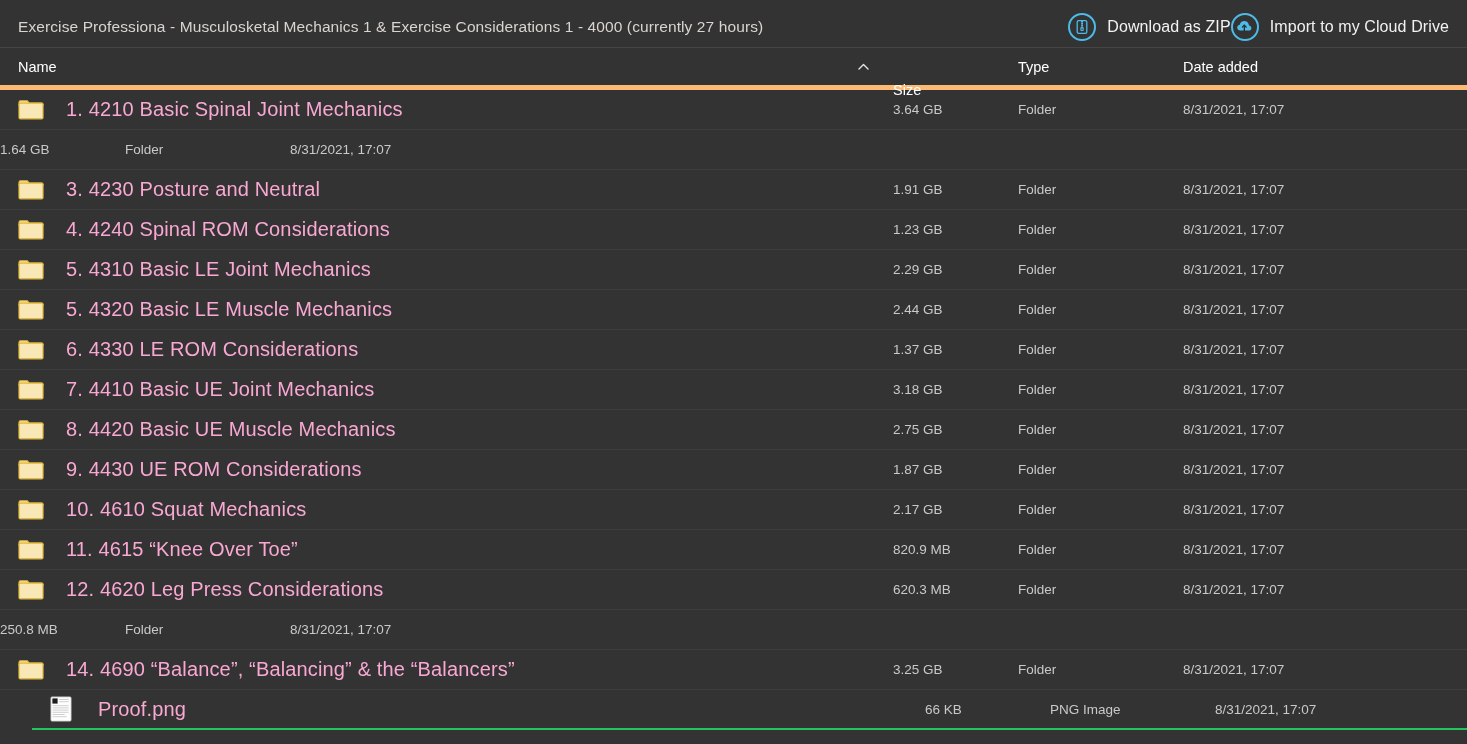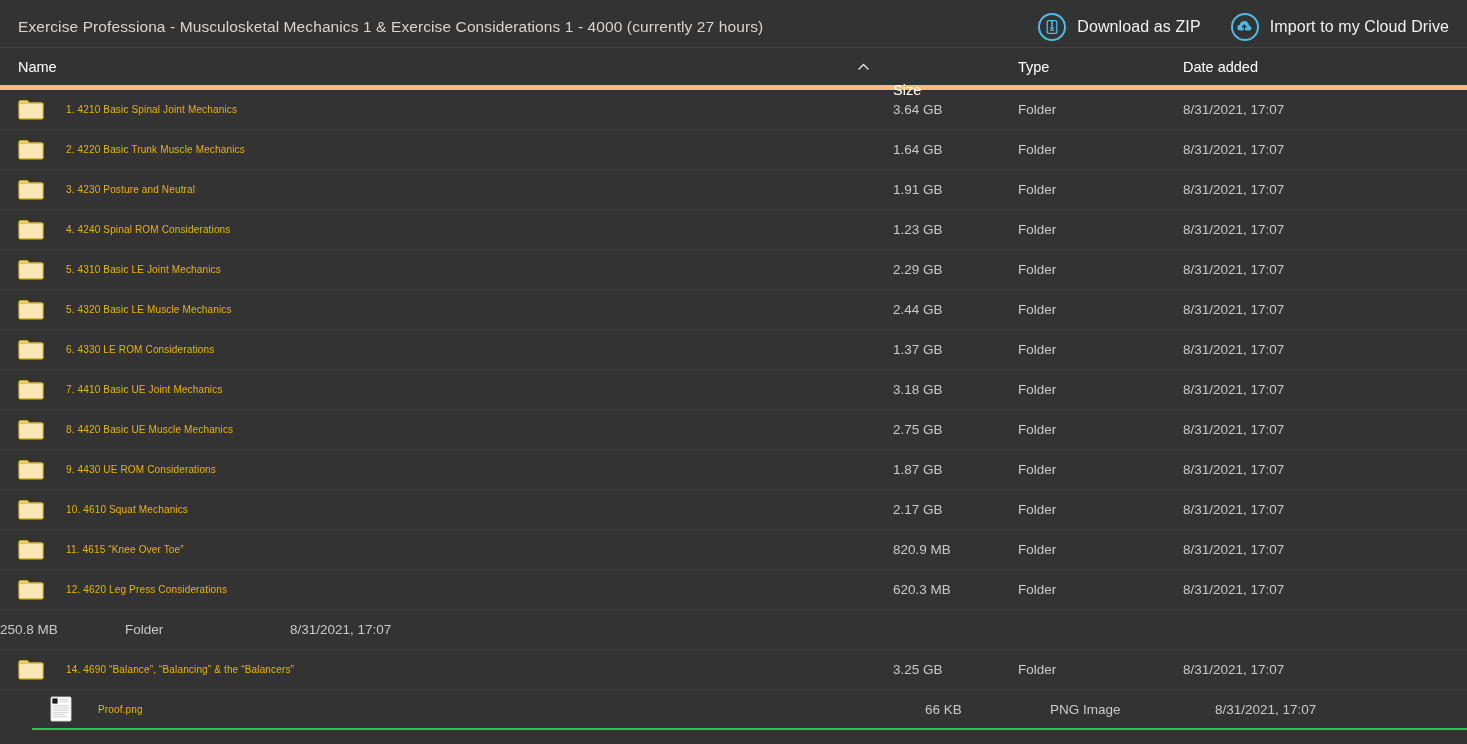--- a/index.html
+++ b/index.html
@@ -34,21 +34,20 @@
     letter-spacing: .1px;
     white-space: nowrap;
     overflow: hidden;
     text-overflow: ellipsis;
     flex: 1 1 auto;
   }
   .topbar-actions {
     display: flex;
     align-items: center;
     flex: 0 0 auto;
-    gap: 30px;
     padding-right: 2px;
   }
   .action {
     display: flex;
     align-items: center;
     gap: 11px;
     cursor: pointer;
     white-space: nowrap;
   }
   .action-label {
@@ -106,22 +105,22 @@
     cursor: pointer;
     font-size: 14.5px;
     color: #ffffff;
   }
   .row:last-child { border-bottom: 2px solid #22c55e; margin-left: 32px; }
   .row .c-name { padding-left: 18px; }
   .r-size { flex: 0 0 125px; font-size: 13.5px; color: #c9c9c9; }
   .r-type { flex: 0 0 165px; font-size: 13.5px; color: #c9c9c9; }
   .r-date { flex: 1 1 auto; font-size: 13.5px; color: #c9c9c9; padding-right: 18px; }
   .r-name-text {
-    font-size: 10px;
-    color: #eab308;
+    font-size: 20px;
+    color: #f9a8d4;
     letter-spacing: .15px;
     white-space: nowrap;
   }
 
   
   .icon-slot {
     flex: 0 0 48px;
     display: flex;
     align-items: center;
     justify-content: flex-start;
@@ -191,29 +190,20 @@
   <path d="M1 5.6a1.4 1.4 0 0 1 1.4-1.4h21.2a1.4 1.4 0 0 1 1.4 1.4v12.8a1.4 1.4 0 0 1-1.4 1.4H2.4A1.4 1.4 0 0 1 1 18.4z" fill="#f9e8b6" stroke="#e0b93c" stroke-width="1.2" stroke-linejoin="round"></path>
 </svg>
           </span>
           <span class="r-name-text">1. 4210 Basic Spinal Joint Mechanics</span>
         </div>
         <div class="r-size">3.64 GB</div>
         <div class="r-type">Folder</div>
         <div class="r-date">8/31/2021, 17:07</div>
       </div>
       <div class="row">
-        <div class="c-name">
-          <span class="icon-slot">
-            <svg class="folder-ico" viewBox="0 0 26 21">
-  <path d="M1 3.2a1.4 1.4 0 0 1 1.4-1.4h7.0l1.9 2.2h12.3a1.4 1.4 0 0 1 1.4 1.4v1.0H1z" fill="#f5dd9e" stroke="#e0b93c" stroke-width="1.1" stroke-linejoin="round"></path>
-  <path d="M1 5.6a1.4 1.4 0 0 1 1.4-1.4h21.2a1.4 1.4 0 0 1 1.4 1.4v12.8a1.4 1.4 0 0 1-1.4 1.4H2.4A1.4 1.4 0 0 1 1 18.4z" fill="#f9e8b6" stroke="#e0b93c" stroke-width="1.2" stroke-linejoin="round"></path>
-</svg>
-          </span>
-          <span class="r-name-text">2. 4220 Basic Trunk Muscle Mechanics</span>
-        </div>
         <div class="r-size">1.64 GB</div>
         <div class="r-type">Folder</div>
         <div class="r-date">8/31/2021, 17:07</div>
       </div>
       <div class="row">
         <div class="c-name">
           <span class="icon-slot">
             <svg class="folder-ico" viewBox="0 0 26 21">
   <path d="M1 3.2a1.4 1.4 0 0 1 1.4-1.4h7.0l1.9 2.2h12.3a1.4 1.4 0 0 1 1.4 1.4v1.0H1z" fill="#f5dd9e" stroke="#e0b93c" stroke-width="1.1" stroke-linejoin="round"></path>
   <path d="M1 5.6a1.4 1.4 0 0 1 1.4-1.4h21.2a1.4 1.4 0 0 1 1.4 1.4v12.8a1.4 1.4 0 0 1-1.4 1.4H2.4A1.4 1.4 0 0 1 1 18.4z" fill="#f9e8b6" stroke="#e0b93c" stroke-width="1.2" stroke-linejoin="round"></path>

